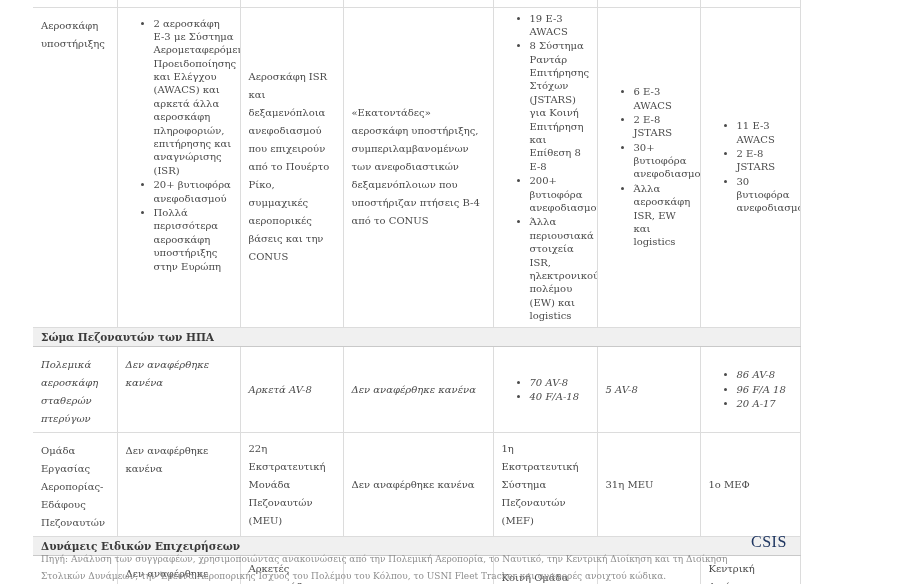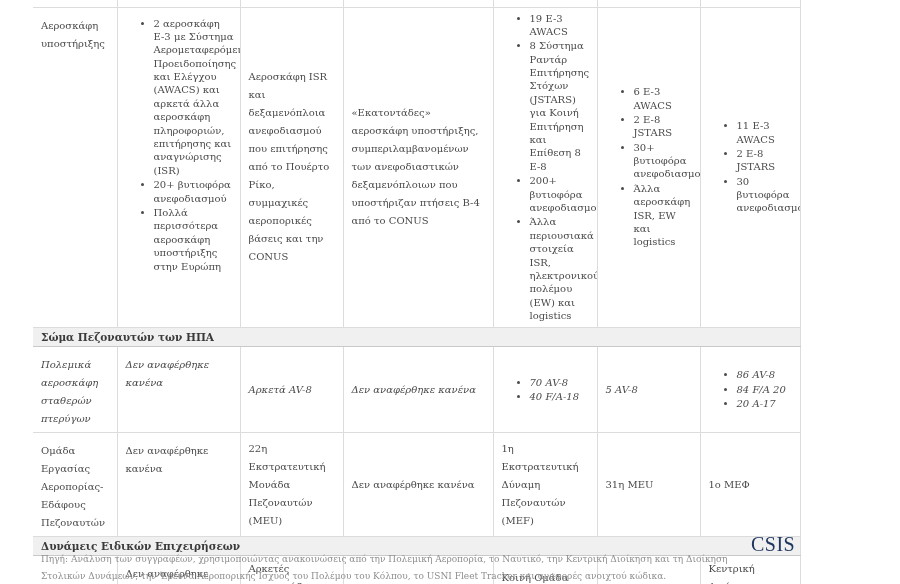--- a/index.html
+++ b/index.html
@@ -69,21 +69,21 @@
     width:708px;
     margin:8px;
     font-size:9px;
     line-height:1.9;
     color:var(--source-text);
   }
   .csis-logo{
     position:absolute;
     left:751px;top:533px;
     font-family:"Liberation Serif","DejaVu Serif",serif;
-    font-size:20px;
+    font-size:16px;
     letter-spacing:0.5px;
     color:var(--csis-navy);
     text-align:right;
   }
 </style>
 </head>
 <body>
 
 <div class="page">
 
@@ -109,21 +109,21 @@
         </tr>
         <tr class="r-data">
           <td class="c1"><span class="cell-text">Αεροσκάφη υποστήριξης</span></td>
           <td class="c2">
             <ul class="cell-list">
               <li>2 αεροσκάφη E-3 με Σύστημα Αερομεταφερόμενης Προειδοποίησης και Ελέγχου (AWACS) και αρκετά άλλα αεροσκάφη πληροφοριών, επιτήρησης και αναγνώρισης (ISR)</li>
               <li>20+ βυτιοφόρα ανεφοδιασμού</li>
               <li>Πολλά περισσότερα αεροσκάφη υποστήριξης στην Ευρώπη</li>
             </ul>
           </td>
-          <td class="c3"><span class="cell-text">Αεροσκάφη ISR και δεξαμενόπλοια ανεφοδιασμού που επιτήρησης από το Πουέρτο Ρίκο, συμμαχικές αεροπορικές βάσεις και την CONUS</span></td>
+          <td class="c3"><span class="cell-text">Αεροσκάφη ISR και δεξαμενόπλοια ανεφοδιασμού που επιχειρούν από το Πουέρτο Ρίκο, συμμαχικές αεροπορικές βάσεις και την CONUS</span></td>
           <td class="c4"><span class="cell-text">«Εκατοντάδες» αεροσκάφη υποστήριξης, συμπεριλαμβανομένων των ανεφοδιαστικών δεξαμενόπλοιων που υποστήριζαν πτήσεις B-4 από το CONUS</span></td>
           <td class="c5">
             <ul class="cell-list">
               <li>19 E-3 AWACS</li>
               <li>8 Σύστημα Ραντάρ Επιτήρησης Στόχων (JSTARS) για Κοινή Επιτήρηση και Επίθεση 8 E-8</li>
               <li>200+ βυτιοφόρα ανεφοδιασμού</li>
               <li>Άλλα περιουσιακά στοιχεία ISR, ηλεκτρονικού πολέμου (EW) και logistics</li>
             </ul>
           </td>
           <td class="c6">
@@ -153,31 +153,31 @@
           <td class="c5">
             <ul class="cell-list">
               <li>70 AV-8</li>
               <li>40 F/A-18</li>
             </ul>
           </td>
           <td class="c6"><span class="cell-text">5 AV-8</span></td>
           <td class="c7">
             <ul class="cell-list">
               <li>86 AV-8</li>
-              <li>84 F/A 20</li>
+              <li>96 F/A 18</li>
               <li>20 A-17</li>
             </ul>
           </td>
         </tr>
         <tr class="r-data">
           <td class="c1"><span class="cell-text">Ομάδα Εργασίας Αεροπορίας-Εδάφους Πεζοναυτών</span></td>
           <td class="c2"><span class="cell-text">Δεν αναφέρθηκε κανένα</span></td>
           <td class="c3"><span class="cell-text">22η Εκστρατευτική Μονάδα Πεζοναυτών (MEU)</span></td>
           <td class="c4"><span class="cell-text">Δεν αναφέρθηκε κανένα</span></td>
-          <td class="c5"><span class="cell-text">1η Εκστρατευτική Δύναμη Πεζοναυτών (MEF)</span></td>
+          <td class="c5"><span class="cell-text">1η Εκστρατευτική Σύστημα Πεζοναυτών (MEF)</span></td>
           <td class="c6"><span class="cell-text">31η MEU</span></td>
           <td class="c7"><span class="cell-text">1ο ΜΕΦ</span></td>
         </tr>
         <tr class="r-section">
           <td colspan="7" class="section-cell">Δυνάμεις Ειδικών Επιχειρήσεων</td>
         </tr>
         <tr class="r-data">
           <td class="c1"></td>
           <td class="c2"><span class="cell-text">Δεν αναφέρθηκε κανένα</span></td>
           <td class="c3"><span class="cell-text">Αρκετές εκατοντάδες με ένα ειδικό πλοίο SOF</span></td>

